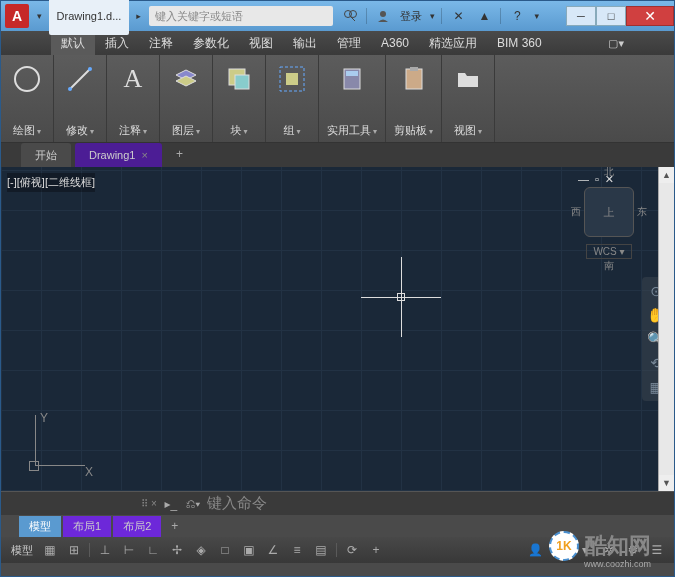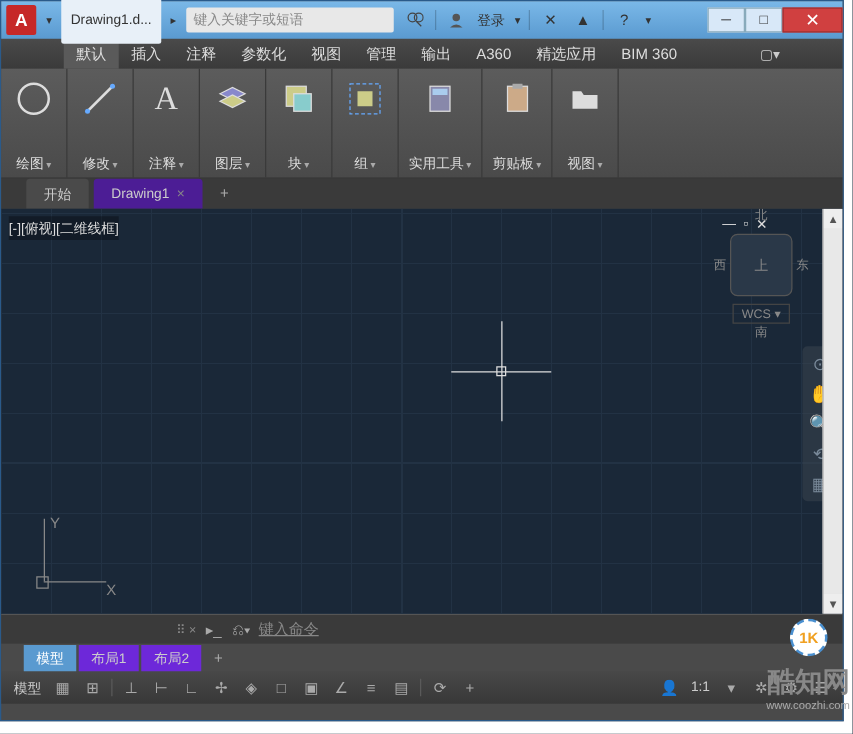--- a/index.html
+++ b/index.html
@@ -3,21 +3,21 @@
 <meta charset="utf-8">
 <style>
 * { margin: 0; padding: 0; box-sizing: border-box; font-family: "Microsoft YaHei", Arial, sans-serif; }
 body { width: 682px; height: 587px; background: #fff; position: relative; overflow: hidden; }
 .window { width: 675px; height: 577px; border: 1px solid #2a5a8a; background: #4a4a4a; position: relative; }
 .titlebar { height: 30px; background: linear-gradient(#7ab8e8, #5a9ad0); display: flex; align-items: center; position: relative; }
 .app-icon { width: 24px; height: 24px; margin: 0 4px; background: #c62828; color: #fff; display: flex; align-items: center; justify-content: center; font-size: 14px; font-weight: bold; border-radius: 2px; }
 .app-icon::after { content: ""; position: absolute; width: 0; height: 0; }
 .qat-arrow { color: #333; font-size: 9px; margin: 0 4px; }
 .title-tab { background: #e8f0f8; padding: 13px 8px; margin: 0 3px; font-size: 11px; color: #333; border-radius: 2px; }
-.search-box { background: #e8e8e8; width: 166px; height: 20px; margin: 0 4px; padding: 0 6px; font-size: 11px; color: #888; line-height: 20px; border-radius: 2px; }
+.search-box { background: #e8e8e8; width: 184px; height: 20px; margin: 0 4px; padding: 0 6px; font-size: 11px; color: #888; line-height: 20px; border-radius: 2px; }
 .tb-icon { width: 20px; height: 20px; margin: 0 3px; color: #333; display: flex; align-items: center; justify-content: center; font-size: 12px; }
 .tb-sep { width: 1px; height: 16px; background: rgba(0,0,0,0.2); margin: 0 3px; }
 .signin { font-size: 11px; color: #333; margin: 17px 4px; }
 .win-controls { margin-left: auto; display: flex; }
 .win-btn { width: 30px; height: 20px; display: flex; align-items: center; justify-content: center; font-size: 11px; }
 .win-min { background: #d8e8f8; color: #333; border: 1px solid #8ab; }
 .win-max { background: #d8e8f8; color: #333; border: 1px solid #8ab; }
 .win-close { background: #d04040; color: #fff; width: 48px; font-size: 14px; border: 1px solid #a03030; }
 .menubar { height: 24px; background: linear-gradient(#4a4a4a, #3a3a3a); display: flex; align-items: center; padding: 0 50px 0 50px; gap: 0; }
 .menu-item { padding: 3px 10px; font-size: 12px; color: #ddd; cursor: pointer; }
@@ -55,30 +55,30 @@
 .vc-w { position: absolute; left: -14px; top: 50%; transform: translateY(-50%); color: #888; font-size: 10px; }
 .vc-wcs { font-size: 10px; color: #888; margin-top: 2px; border: 1px solid #444; padding: 1px 6px; display: inline-block; }
 .nav-bar { position: absolute; right: 4px; top: 110px; width: 28px; background: rgba(60,70,80,0.5); border-radius: 4px; padding: 6px 0; display: flex; flex-direction: column; align-items: center; gap: 8px; color: #7a8a9a; font-size: 14px; }
 .nav-bar div { cursor: pointer; }
 .scrollbar-v { position: absolute; right: 0; top: 0; bottom: 0; width: 16px; background: #ddd; border-left: 1px solid #aaa; display: flex; flex-direction: column; }
 .scrollbar-v .arrow { height: 16px; background: #eee; display: flex; align-items: center; justify-content: center; font-size: 9px; color: #555; }
 .scrollbar-v .track { flex: 1; background: #e8e8e8; }
 .cmdline { height: 24px; background: #3a3a3a; display: flex; align-items: center; padding: 0 140px 0 140px; gap: 6px; border-top: 1px solid #555; }
 .cmd-handle { color: #888; font-size: 10px; }
 .cmd-icon { width: 16px; height: 16px; color: #aaa; font-size: 12px; display: flex; align-items: center; justify-content: center; }
-.cmd-input { color: #888; font-size: 12px; flex: 1; text-decoration: underline; }
+.cmd-input { color: #888; font-size: 15px; flex: 1; }
 .modeltabs { height: 22px; background: #4a4a4a; display: flex; align-items: center; padding: 0 18px; gap: 2px; }
 .modeltab { padding: 3px 10px; font-size: 11px; color: #ccc; background: #6d28d9; cursor: pointer; }
 .modeltab.active { background: #5a9ad0; color: #fff; }
 .modeltab-add { padding: 3px 8px; color: #aaa; font-size: 12px; cursor: pointer; }
 .statusbar { height: 26px; background: linear-gradient(#484848, #383838); display: flex; align-items: center; padding: 0 6px; gap: 2px; }
 .status-icon { width: 22px; height: 20px; display: flex; align-items: center; justify-content: center; color: #aaa; font-size: 12px; cursor: pointer; }
 .status-text { font-size: 11px; color: #ccc; padding: 0 4px; }
 .status-sep { width: 1px; height: 14px; background: #5a5a5a; margin: 0 2px; }
-.watermark { position: absolute; right: 2px; bottom: 26px; display: flex; align-items: center; gap: 6px; flex-direction: column; }
+.watermark { position: absolute; right: 31px; bottom: 26px; display: flex; align-items: center; gap: 6px; }
 .wm-badge { width: 30px; height: 30px; border-radius: 50%; border: 2px dashed #4a90d0; background: #fff; display: flex; align-items: center; justify-content: center; font-size: 12px; font-weight: bold; color: #f0a020; }
 .wm-text { font-size: 22px; color: #888; font-weight: bold; }
 .wm-sub { font-size: 9px; color: #aaa; position: absolute; right: 0; bottom: -8px; }
 svg { display: block; }
 </style>
 </head>
 <body>
 
 <div class="window">
 
@@ -116,22 +116,22 @@
       <div class="win-btn win-close">✕</div>
     </div>
   </div>
 
   <div class="menubar">
     <div class="menu-item active">默认</div>
     <div class="menu-item">插入</div>
     <div class="menu-item">注释</div>
     <div class="menu-item">参数化</div>
     <div class="menu-item">视图</div>
+    <div class="menu-item">输出</div>
     <div class="menu-item">管理</div>
-    <div class="menu-item">输出</div>
     <div class="menu-item">A360</div>
     <div class="menu-item">精选应用</div>
     <div class="menu-item">BIM 360</div>
     <div class="menu-end">
       <span>▢▾</span>
     </div>
   </div>
 
   <div class="ribbon">
     <div class="ribbon-group">

